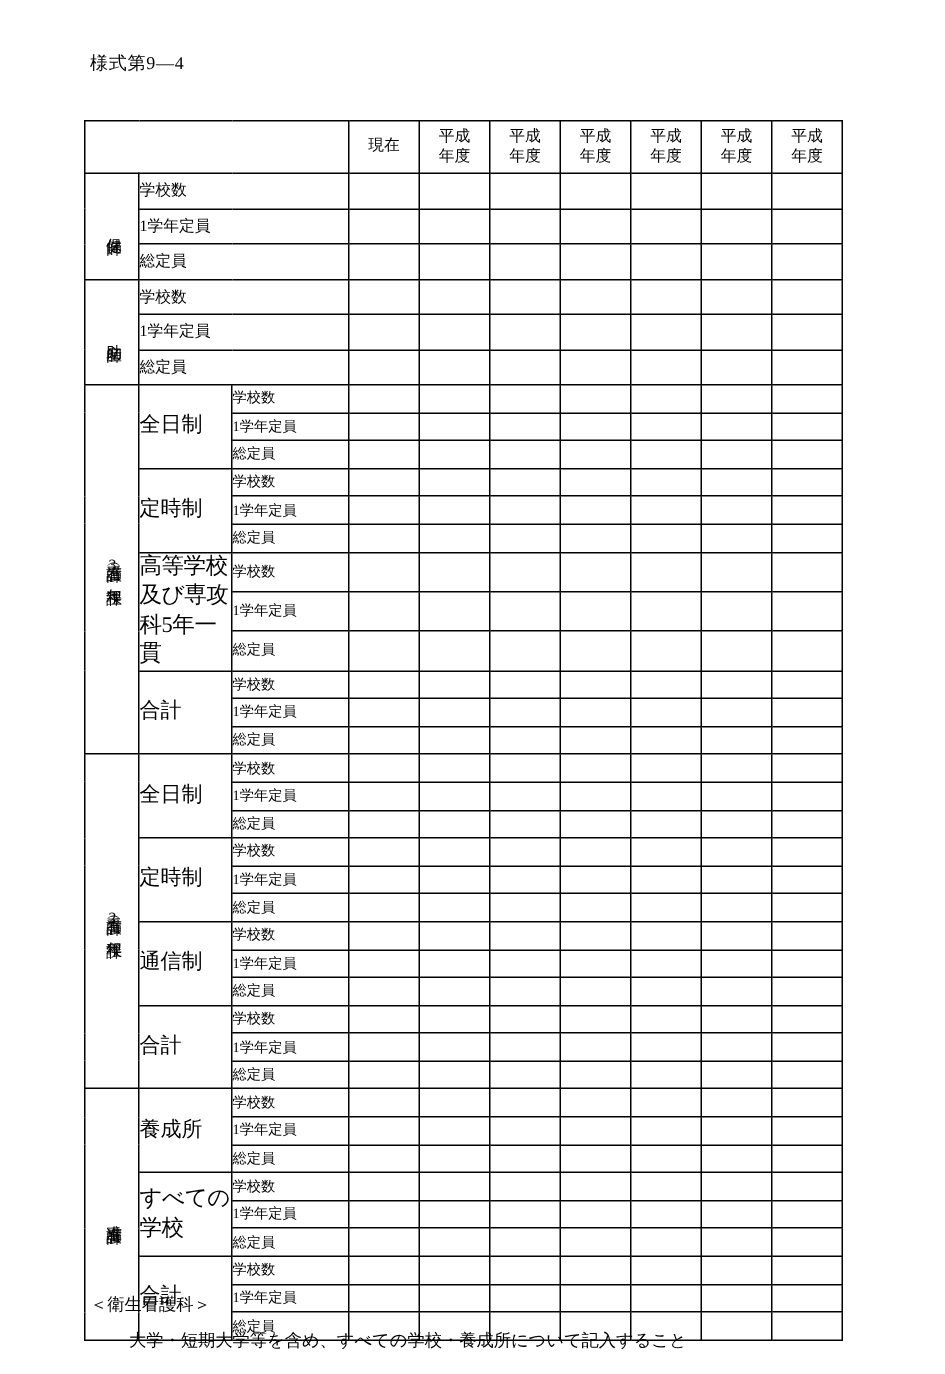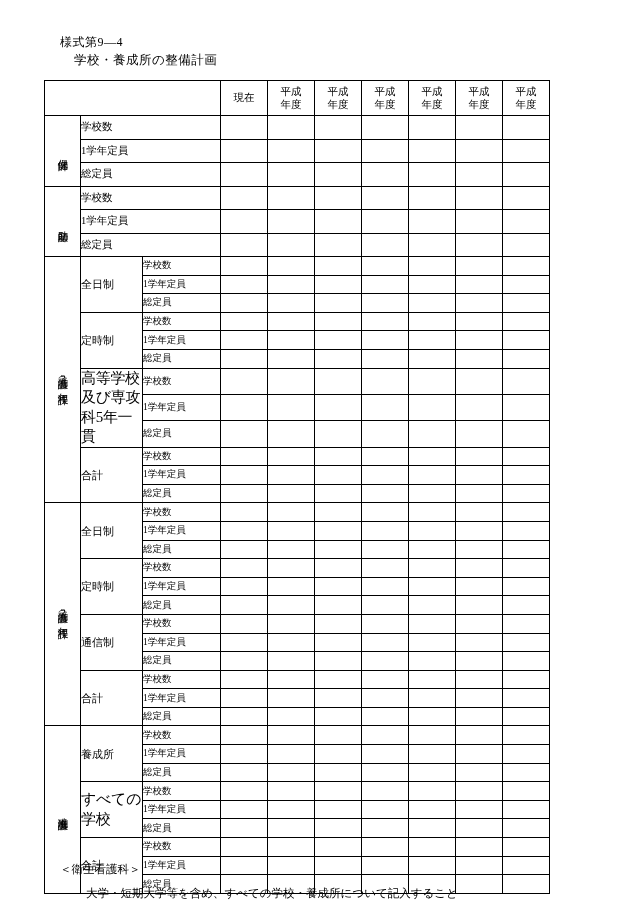--- a/index.html
+++ b/index.html
@@ -32,21 +32,21 @@
   }
   .doc-title {
     position: absolute;
     left: 74px;
     top: 52px;
     font-size: 12.5px;
     letter-spacing: 0.5px;
   }
   table.plan {
     position: absolute;
-    left: 44px;
+    left: 56px;
     top: 80px;
     border-collapse: collapse;
     table-layout: fixed;
     width: 481px;
     font-size: 10px;
   }
   table.plan td, table.plan th {
     border: 1px solid #000;
     padding: 0;
     vertical-align: middle;
@@ -75,21 +75,21 @@
     white-space: nowrap;
   }
   td.item {
     padding-left: 4px;
     height: 17.6px;
     font-size: 9.5px;
     white-space: nowrap;
   }
   td.sub {
     padding-left: 5px;
-    font-size: 11px;
+    font-size: 14px;
     line-height: 1.3;
   }
   td.sub.tight {
     font-size: 15px;
     letter-spacing: -0.3px;
   }
   td.cell {
     height: 17.6px;
   }
   
@@ -119,21 +119,20 @@
     top: 886px;
     font-size: 11.5px;
   }
 </style>
 </head>
 <body>
 
 <div class="page">
 
   <div class="form-no">様式第9―4</div>
-  <div class="doc-title">学校・養成所の整備計画</div>
 
   <table class="plan">
     <colgroup>
       <col class="c-group">
         <col class="c-sub">
         <col class="c-item">
       <col class="c-year">
         <col class="c-year">
         <col class="c-year">
         <col class="c-year">

